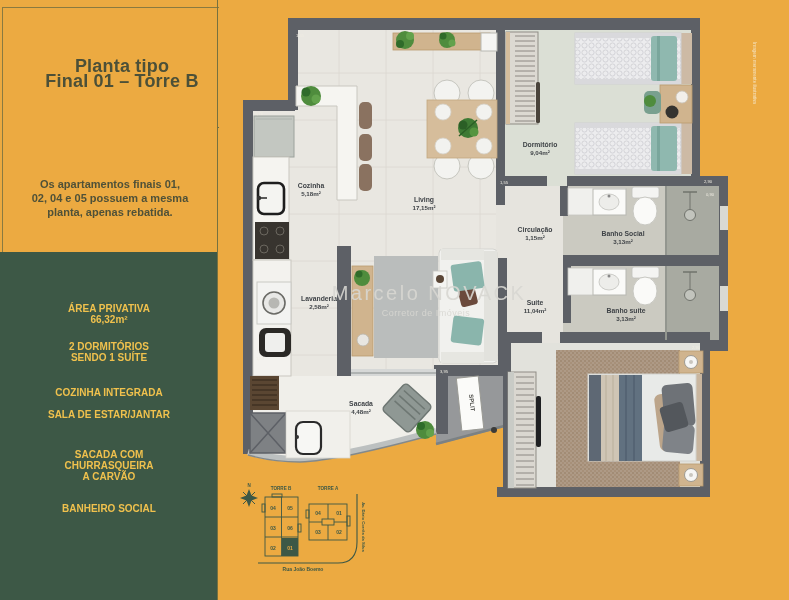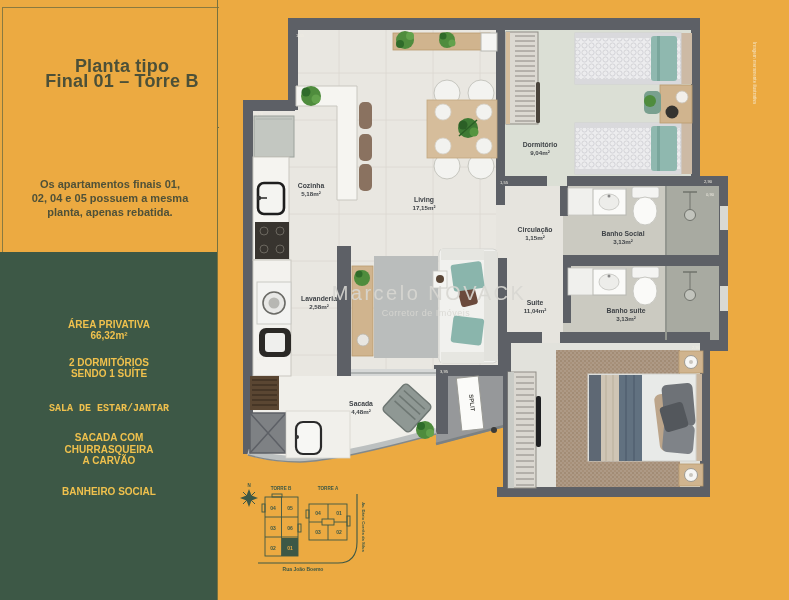--- a/index.html
+++ b/index.html
@@ -14,24 +14,25 @@
 <div class="abs" style="left:2px;top:7px;width:216px;height:119px;background:#ECAA41;border-left:1px solid #8a7a40;border-top:1px solid #8a7a40;border-bottom:1px solid #6d6a45;"></div>
 
 <div class="abs" style="left:2px;top:59px;width:240px;text-align:center;color:#4C5038;font-weight:bold;font-size:18px;line-height:15px;letter-spacing:0.2px;">Planta tipo<br>Final 01 – Torre B</div>
 
 <div class="abs" style="left:2px;top:127px;width:215px;height:125px;background:#ECAA41;border-left:1px solid #8a7a40;"></div>
 
 <div class="abs" style="left:14px;top:178px;width:192px;text-align:center;color:#4f5138;font-weight:bold;font-size:11px;line-height:13.8px;">Os apartamentos finais 01,<br>02, 04 e 05 possuem a mesma<br>planta, apenas rebatida.</div>
 
 <div class="abs" style="left:0;top:252px;width:218px;height:348px;background:#3D5846;"></div>
 
-<div class="abs" style="left:0;top:319px;width:218px;text-align:center;color:#F0C14D;font-weight:bold;font-size:10px;line-height:11.3px;">
+<div class="abs" style="left:0;top:303px;width:218px;text-align:center;color:#F0C14D;font-weight:bold;font-size:10px;line-height:11.3px;">
   <div style="margin-bottom:15px;">ÁREA PRIVATIVA<br>66,32m²</div>
   <div style="margin-bottom:24px;">2 DORMITÓRIOS<br>SENDO 1 SUÍTE</div>
-  <div style="margin-bottom:18px;font-family:Liberation Mono, monospace;">SALA DE ESTAR/JANTAR</div>
+  <div style="margin-bottom:11px;">COZINHA INTEGRADA</div>
+  <div style="margin-bottom:28px;">SALA DE ESTAR/JANTAR</div>
   <div style="margin-bottom:20px;">SACADA COM<br>CHURRASQUEIRA<br>A CARVÃO</div>
   <div>BANHEIRO SOCIAL</div>
 </div>
 
 <div class="abs" style="left:217px;top:0;width:1px;height:600px;background:#77713f;"></div>
 
 <svg class="abs" style="left:0;top:0;" width="789" height="600" viewBox="0 0 789 600" xmlns="http://www.w3.org/2000/svg">
 <defs>
   <pattern id="rugdots" width="4" height="4" patternUnits="userSpaceOnUse">
     <rect width="4" height="4" fill="#AE9A86"></rect>

